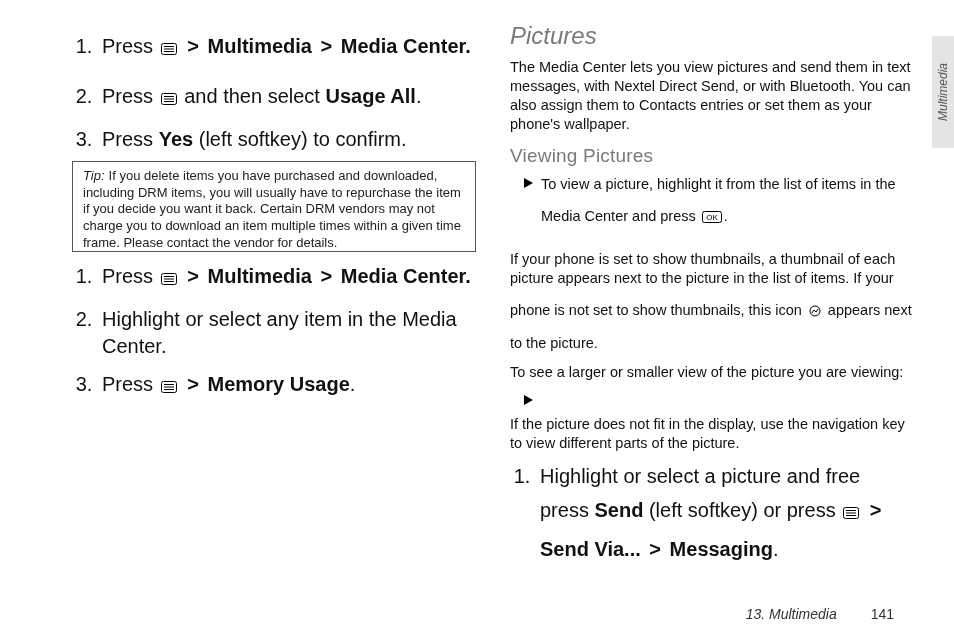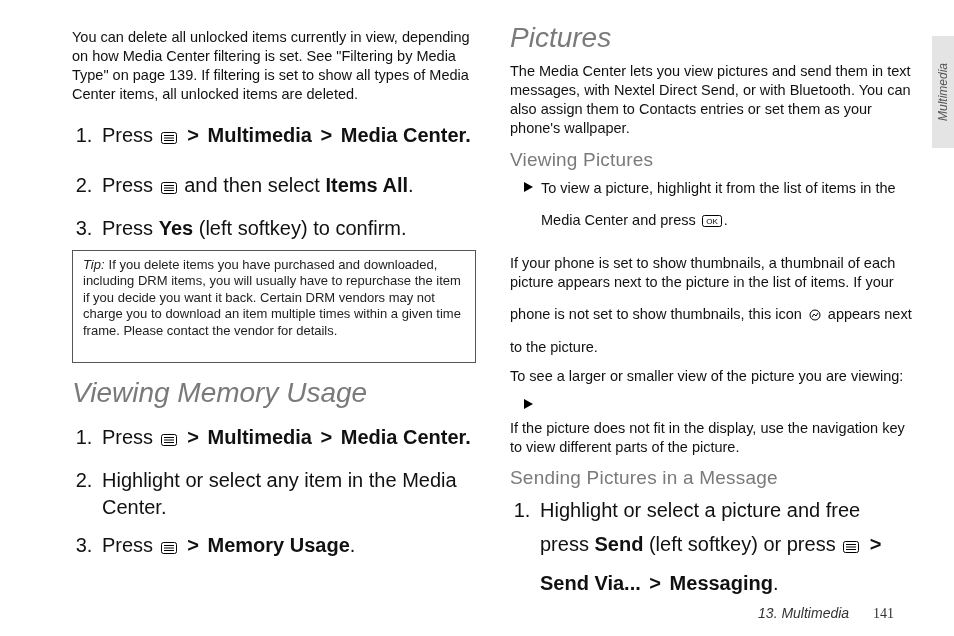--- a/index.html
+++ b/index.html
@@ -25,21 +25,21 @@
   .h-sub {
     font-family: Arial, Helvetica, sans-serif;
     font-size: 19px;
     color: #7a7a7a;
     margin: 6px 0 8px 0;
     font-weight: 400;
     letter-spacing: 0.2px;
   }
   .h-section {
     font-family: Arial, Helvetica, sans-serif;
-    font-size: 28px;
+    font-size: 24px;
     font-style: italic;
     color: #7a7a7a;
     margin: 14px 0 8px 0;
     font-weight: 400;
   }
   .p-body {
     font-size: 14.5px;
     line-height: 1.32;
     margin: 6px 0 10px 0;
   }
@@ -71,21 +71,21 @@
     display: inline-block;
     margin: 0 3px;
   }
   .icon {
     display: inline-flex;
     vertical-align: -2px;
     margin: 17px 2px;
   }
   .tip-box {
     border: 1px solid #555;
-    padding: 6px 10px 22px 10px;
+    padding: 6px 10px 0 10px;
     margin: 8px 0 4px 0;
     font-size: 13px;
     line-height: 1.28;
     color: #222;
   }
   .tip-box .tip-label {
     font-style: italic;
     display: inline;
     margin-right: 4px;
   }
@@ -110,33 +110,31 @@
   .footer {
     position: absolute;
     bottom: 14px;
     right: 60px;
     font-size: 14px;
     font-style: italic;
     color: #333;
   }
   .footer .pagenum {
     font-style: normal;
-    margin-left: 20px;
-    font-family: Liberation Serif, serif;
+    margin-left: 30px;
   }
   svg { display: block; }
 </style>
 </head>
 <body>
 
 <div class="page">
 
   <div class="col">
 
-    <p class="p-body">You can delete all unlocked items currently in view, depending on how Media Center filtering is set. See "Filtering by Media Type" on page 139. If filtering is set to show all types of Media Center items, all unlocked items are deleted.</p>
 
     <ol class="steps">
       <li>
         <span>Press </span><span class="icon">
             <svg width="16" height="12">
               <rect x="0.5" y="0.5" width="15" height="11" rx="2" fill="none" stroke="#000"></rect>
               <line x1="3" y1="3.5" x2="13" y2="3.5" stroke="#000"></line>
               <line x1="3" y1="6" x2="13" y2="6" stroke="#000"></line>
               <line x1="3" y1="8.5" x2="13" y2="8.5" stroke="#000"></line>
             </svg>
@@ -147,32 +145,31 @@
         <span class="bold">Media Center.</span>
       </li>
       <li>
         <span>Press </span><span class="icon">
             <svg width="16" height="12">
               <rect x="0.5" y="0.5" width="15" height="11" rx="2" fill="none" stroke="#000"></rect>
               <line x1="3" y1="3.5" x2="13" y2="3.5" stroke="#000"></line>
               <line x1="3" y1="6" x2="13" y2="6" stroke="#000"></line>
               <line x1="3" y1="8.5" x2="13" y2="8.5" stroke="#000"></line>
             </svg>
-          </span><span> and then select </span><span class="bold">Items All</span><span>.</span>
+          </span><span> and then select </span><span class="bold">Usage All</span><span>.</span>
       </li>
       <li>
         <span>Press </span><span class="bold">Yes</span><span> (left softkey) to confirm.</span>
       </li>
     </ol>
 
     <div class="tip-box">
       <span class="tip-label">Tip:</span><span>If you delete items you have purchased and downloaded, including DRM items, you will usually have to repurchase the item if you decide you want it back. Certain DRM vendors may not charge you to download an item multiple times within a given time frame. Please contact the vendor for details.</span>
     </div>
 
-    <div class="h-section">Viewing Memory Usage</div>
 
     <ol class="steps">
       <li>
         <span>Press </span><span class="icon">
             <svg width="16" height="12">
               <rect x="0.5" y="0.5" width="15" height="11" rx="2" fill="none" stroke="#000"></rect>
               <line x1="3" y1="3.5" x2="13" y2="3.5" stroke="#000"></line>
               <line x1="3" y1="6" x2="13" y2="6" stroke="#000"></line>
               <line x1="3" y1="8.5" x2="13" y2="8.5" stroke="#000"></line>
             </svg>
@@ -236,21 +233,20 @@
     <div class="bullet-item">
       <span class="tri">
           <svg width="9" height="10">
             <polygon points="0,0 9,5 0,10" fill="#000"></polygon>
           </svg>
         </span>
     </div>
 
     <p class="p-body">If the picture does not fit in the display, use the navigation key to view different parts of the picture.</p>
 
-    <div class="h-sub">Sending Pictures in a Message</div>
 
     <ol class="steps">
       <li>
         <span>Highlight or select a picture and free press </span><span class="bold">Send</span><span> (left softkey) or press </span><span class="icon">
             <svg width="16" height="12">
               <rect x="0.5" y="0.5" width="15" height="11" rx="2" fill="none" stroke="#000"></rect>
               <line x1="3" y1="3.5" x2="13" y2="3.5" stroke="#000"></line>
               <line x1="3" y1="6" x2="13" y2="6" stroke="#000"></line>
               <line x1="3" y1="8.5" x2="13" y2="8.5" stroke="#000"></line>
             </svg>

